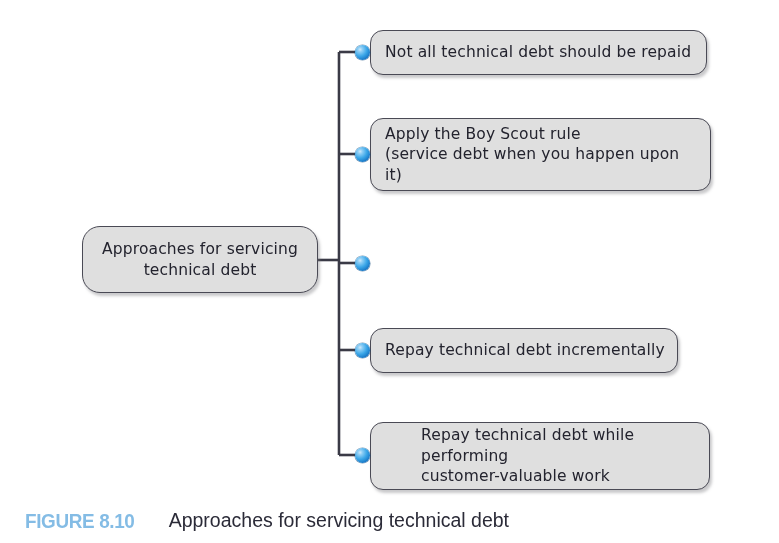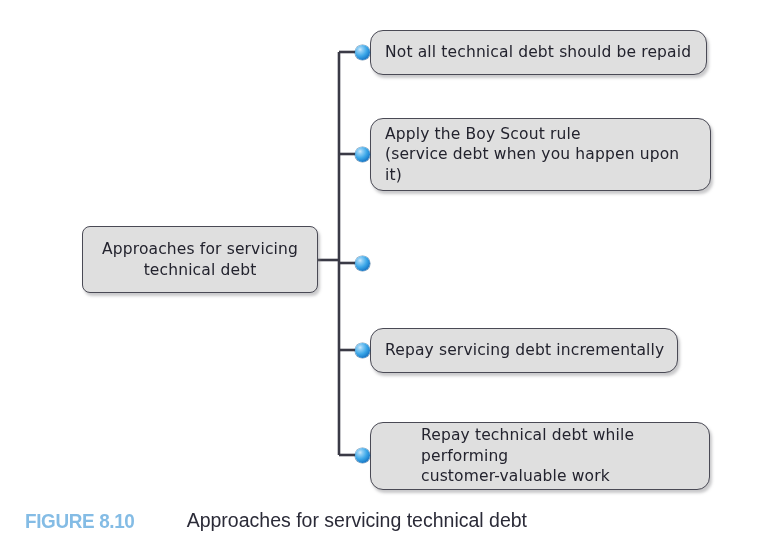--- a/index.html
+++ b/index.html
@@ -43,21 +43,21 @@
     white-space: pre-line;
     font-weight: 400;
   }
 
   
   #node-root {
     left: 82px;
     top: 226px;
     width: 236px;
     height: 67px;
-    border-radius: 8px;
+    border-radius: 18px;
     justify-content: center;
   }
   #node-root .label {
     text-align: center;
     padding: 0 10px;
   }
 
   
   .child {
     justify-content: flex-start;
@@ -107,21 +107,20 @@
 
   
   #caption {
     position: absolute;
     left: 0;
     top: 498px;
     width: 779px;
     height: 45px;
     display: flex;
     align-items: center;
-    gap: 18px;
   }
   #caption-number {
     color: #84bce5;
     font-family: "Liberation Sans", sans-serif;
     font-weight: bold;
     font-size: 21px;
     letter-spacing: -0.4px;
     transform: scaleX(0.90);
     transform-origin: left center;
     margin-left: 25px;
@@ -162,21 +161,21 @@
     <span class="label">Not all technical debt should be repaid</span>
   </div>
 
   <div class="node child" id="node-1">
     <span class="label">Apply the Boy Scout rule
 (service debt when you happen upon it)</span>
   </div>
 
 
   <div class="node child" id="node-3">
-    <span class="label">Repay servicing debt incrementally</span>
+    <span class="label">Repay technical debt incrementally</span>
   </div>
 
   <div class="node child" id="node-4">
     <span class="label">Repay technical debt while performing
 customer-valuable work</span>
   </div>
 
   <span class="dot" id="dot-0"></span>
   <span class="dot" id="dot-1"></span>
   <span class="dot" id="dot-2"></span>

